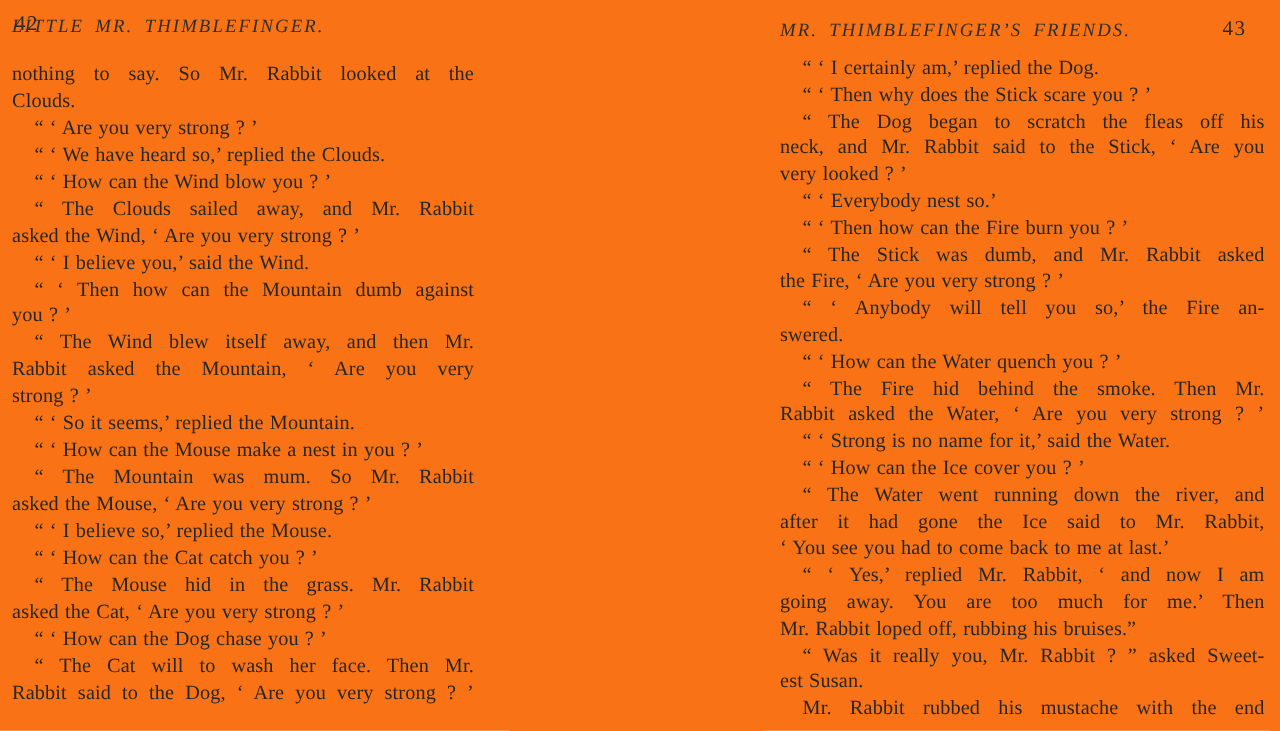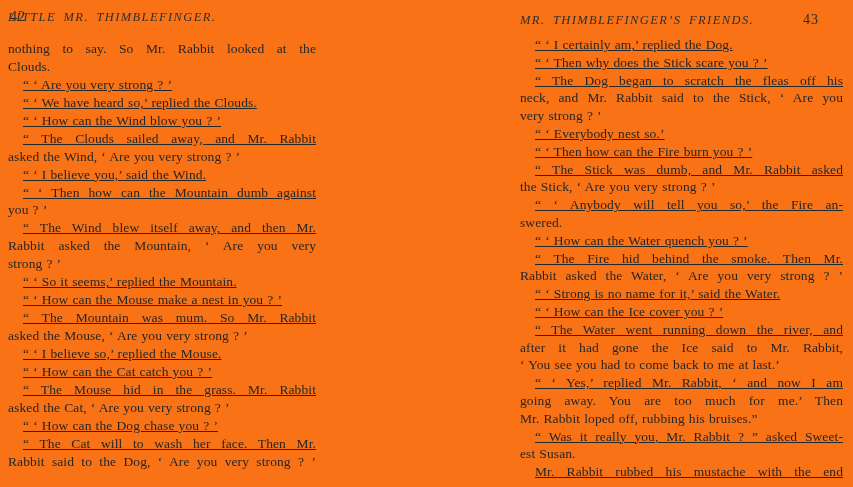--- a/index.html
+++ b/index.html
@@ -24,37 +24,37 @@
     display: block; text-align: left;
     font-style: italic; font-size: 12.5px; line-height: 16px;
     letter-spacing: 1.4px; word-spacing: 3px;
     color: #2e2e2e; white-space: nowrap;
   }
   .pagenum {
     position: absolute; top: 0;
     font-size: 14px; line-height: 16px; letter-spacing: 1px; color: #2a2a2a;
   }
   .page-left  .pagenum { left: 2px; }
-  .page-right .pagenum { right: 24px; }
+  .page-right .pagenum { right: 12px; }
 
   .body-col { position: absolute; left: 0; right: 0; }
   .page-left  .body-col { top: 40px; }
   .page-right .body-col { top: 36px; }
 
   .line {
     font-size: 13.5px;
     color: #262626;
     letter-spacing: 0.1px;
     word-spacing: 0.6px;
     overflow: hidden;
   }
   .page-left  .line { height: 17.95px; line-height: 17.95px; }
   .page-right .line { height: 17.8px;  line-height: 17.8px; }
 
-  .line.indent { text-indent: 15px; text-decoration: underline; }
+  .line.indent { text-indent: 15px; }
   .line.just   { text-align: justify; text-align-last: justify; }
 </style>
 </head>
 <body>
 
 <div class="spread">
 
   <section class="page page-left">
     <header class="running-head">
       <span class="pagenum">42</span>
@@ -91,25 +91,25 @@
   <section class="page page-right">
     <header class="running-head">
       <span class="head-title">MR. THIMBLEFINGER’S FRIENDS.</span>
       <span class="pagenum">43</span>
     </header>
     <div class="body-col">
         <div class="line indent">“ ‘ I certainly am,’ replied the Dog.</div>
         <div class="line indent">“ ‘ Then why does the Stick scare you ? ’</div>
         <div class="line indent just">“ The Dog began to scratch the fleas off his</div>
         <div class="line just">neck, and Mr. Rabbit said to the Stick, ‘ Are you</div>
-        <div class="line">very strong ? ’</div>
+        <div class="line">very looked ? ’</div>
         <div class="line indent">“ ‘ Everybody nest so.’</div>
         <div class="line indent">“ ‘ Then how can the Fire burn you ? ’</div>
         <div class="line indent just">“ The Stick was dumb, and Mr. Rabbit asked</div>
-        <div class="line">the Stick, ‘ Are you very strong ? ’</div>
+        <div class="line">the Fire, ‘ Are you very strong ? ’</div>
         <div class="line indent just">“ ‘ Anybody will tell you so,’ the Fire an-</div>
         <div class="line">swered.</div>
         <div class="line indent">“ ‘ How can the Water quench you ? ’</div>
         <div class="line indent just">“ The Fire hid behind the smoke. Then Mr.</div>
         <div class="line just">Rabbit asked the Water, ‘ Are you very strong ? ’</div>
         <div class="line indent">“ ‘ Strong is no name for it,’ said the Water.</div>
         <div class="line indent">“ ‘ How can the Ice cover you ? ’</div>
         <div class="line indent just">“ The Water went running down the river, and</div>
         <div class="line just">after it had gone the Ice said to Mr. Rabbit,</div>
         <div class="line">‘ You see you had to come back to me at last.’</div>

